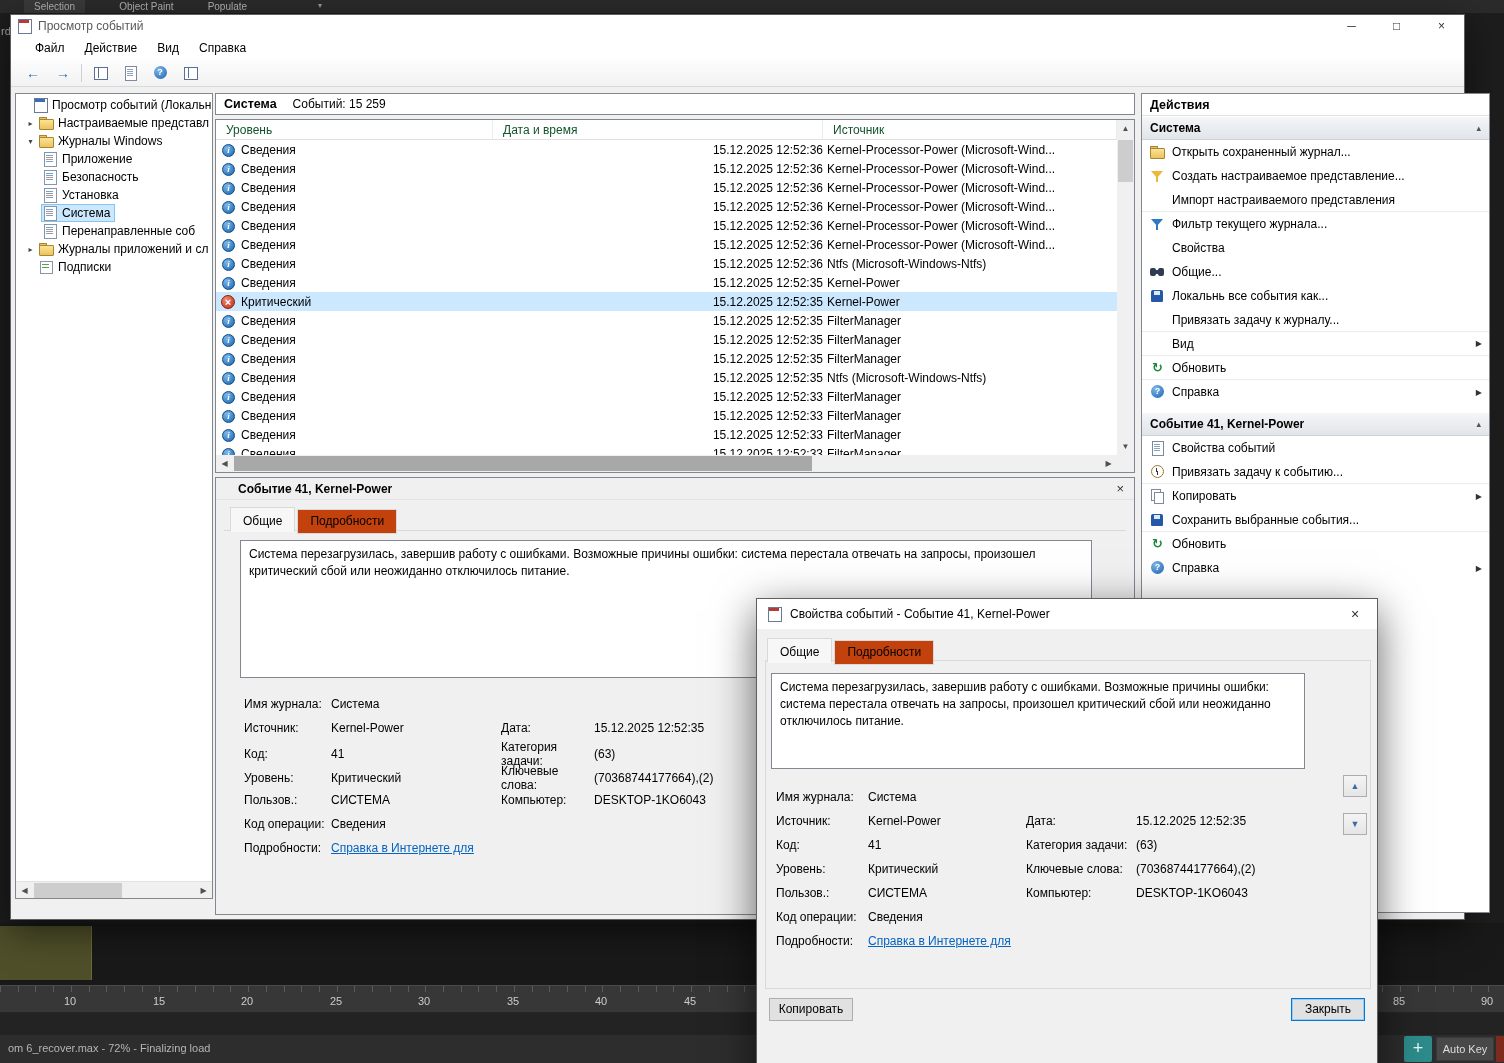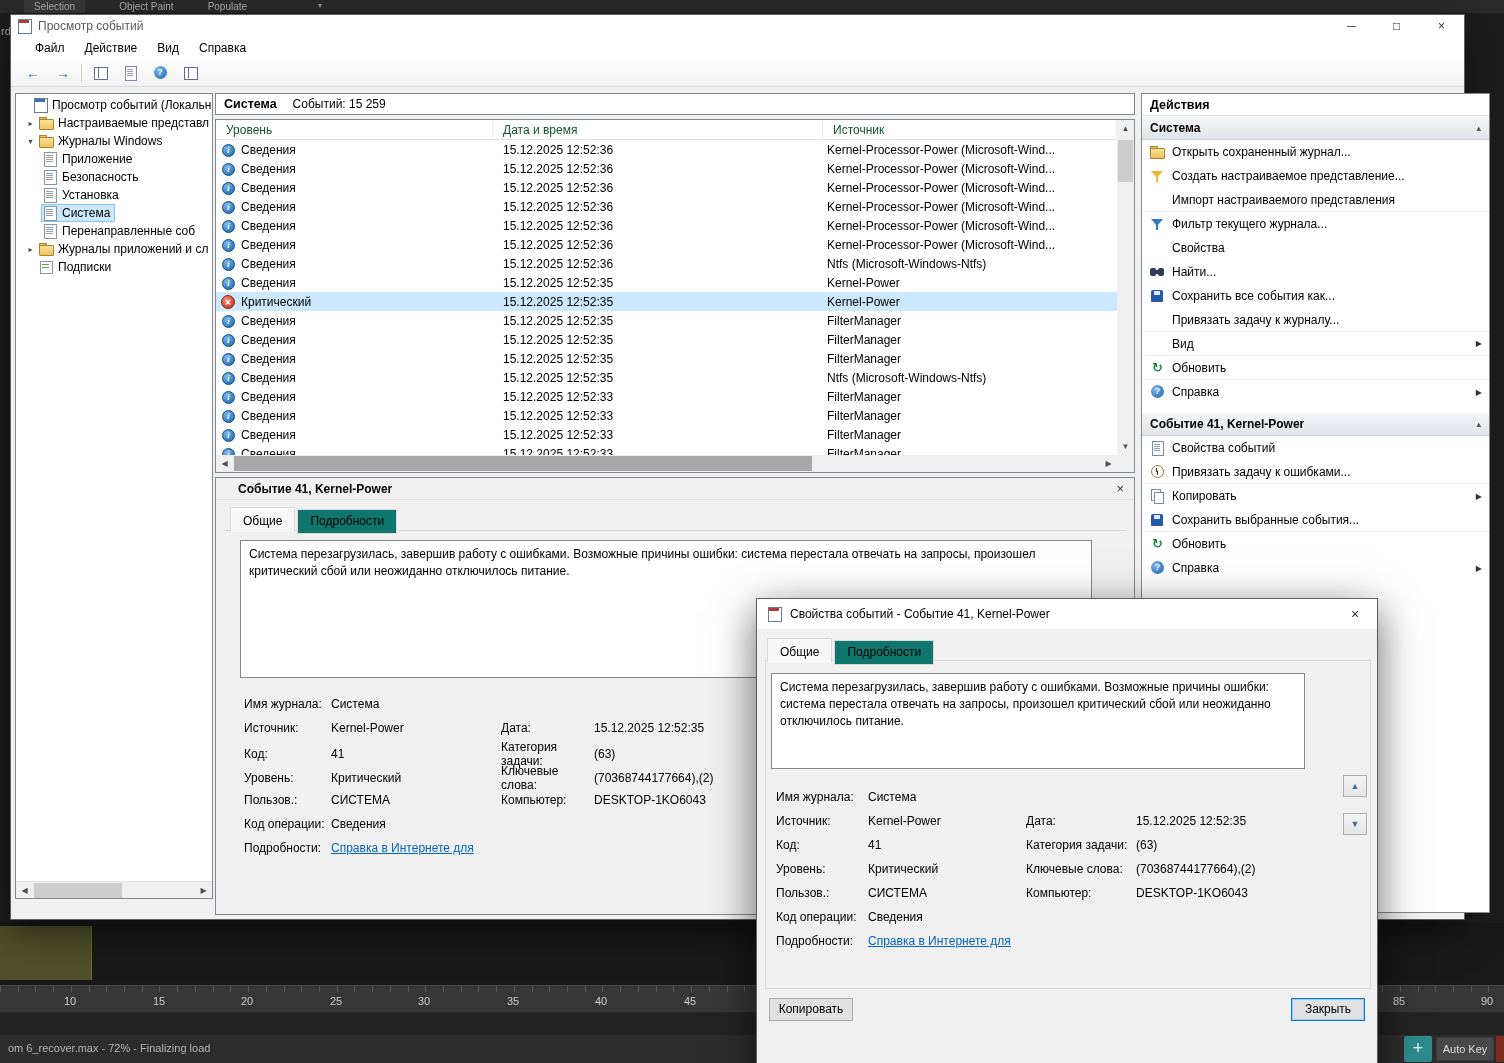--- a/index.html
+++ b/index.html
@@ -126,36 +126,36 @@
   .table { position:absolute; left:0; top:26px; width:100%; height:354px; background:#fff; border:1px solid #828790; }
   .cols { position:absolute; top:0; left:0; right:17px; height:20px; display:flex; background:#fff; border-bottom:1px solid #e0e0e0; }
   .col { border-right:1px solid #ececec; padding:3px 0 0 10px; color:#14532d; }
   .cols span.col:nth-of-type(1) { width:277px; }
   .cols span.col:nth-of-type(2) { width:330px; }
   .cols span.col:nth-of-type(3) { flex:1; }
   .rows { position:absolute; top:20px; left:0; right:17px; bottom:17px; overflow:hidden; }
   .tr { height:19px; display:flex; align-items:center; }
   .tr.selected { background:#cce8ff; }
   .td1 { width:277px; display:flex; align-items:center; gap:5px; padding-left:5px; overflow:hidden; }
-  .td2 { width:330px; padding-left:10px; } .td3 { flex:1; padding-left:4px; white-space:nowrap; overflow:hidden; }
+  .td2 { width:330px; padding-left:10px;text-align:right; } .td3 { flex:1; padding-left:4px; white-space:nowrap; overflow:hidden; }
   .vsb { position:absolute; right:0; top:0; bottom:17px; width:17px; background:#f0f0f0; }
   .vsb .u { top:0; right:0; } .vsb .d { bottom:0; right:0; }
   .vsb .thumb { position:absolute; left:1px; top:20px; width:15px; height:42px; background:#cdcdcd; }
   .hsb { position:absolute; left:0; bottom:0; right:17px; height:17px; background:#f0f0f0; }
   .hsb .l { left:0; } .hsb .r { right:0; }
   .hsb .thumb { position:absolute; left:18px; top:1px; width:578px; height:15px; background:#a8a8a8; }
   .sb-corner { position:absolute; right:0; bottom:0; width:17px; height:17px; background:#f0f0f0; }
 
   
   .preview { position:absolute; left:0; top:384px; width:100%; height:438px; background:#f0f0f0; border:1px solid #828790; }
   .pv-hdr { height:22px; display:flex; align-items:center; padding:0 10px 0 22px; border-bottom:1px solid #e3e3e3; }
   .pv-title { font-weight:bold; }
   .pv-close { margin-left:auto; color:#333; font-size:13px; }
   .pv-tabs { position:absolute; left:14px; top:29px; display:flex; z-index:2; }
-  .tab { padding:4px 12px 3px; background:#0f766e; border:1px solid #d9d9d9; margin-right:2px; position:relative; top:2px; }
+  .tab { padding:4px 12px 3px; background:#c2410c; border:1px solid #d9d9d9; margin-right:2px; position:relative; top:2px; }
   .tab.active { background:#f7f7f7; top:0; padding-top:6px; border-bottom-color:#f7f7f7; z-index:3; }
   .pv-line { position:absolute; left:8px; right:8px; top:52px; border-top:1px solid #d9d9d9; }
   .msg { background:#fff; border:1px solid #828790; padding:5px 8px; line-height:17px; }
   .pv-msg { position:absolute; left:24px; top:62px; width:852px; height:138px; }
   .fields .frow { display:grid; height:24px; align-items:center; }
   .pv-fields { position:absolute; left:28px; top:214px; right:40px; }
   .pv-fields .frow { grid-template-columns:87px 170px 93px 1fr; }
   .lnk { color:#0563c1; text-decoration:underline; white-space:nowrap; }
 
   
@@ -604,26 +604,26 @@
         <span class="al">Фильтр текущего журнала...</span>
         <span class="sub"></span>
       </div>
       <div class="act-item">
         <span class="ic"></span>
         <span class="al">Свойства</span>
         <span class="sub"></span>
       </div>
       <div class="act-item">
         <span class="ic ic-find"></span>
-        <span class="al">Найти...</span>
+        <span class="al">Общие...</span>
         <span class="sub"></span>
       </div>
       <div class="act-item">
         <span class="ic ic-save"></span>
-        <span class="al">Сохранить все события как...</span>
+        <span class="al">Локальнь все события как...</span>
         <span class="sub"></span>
       </div>
       <div class="act-item div-after">
         <span class="ic"></span>
         <span class="al">Привязать задачу к журналу...</span>
         <span class="sub"></span>
       </div>
       <div class="act-item div-after">
         <span class="ic"></span>
         <span class="al">Вид</span>
@@ -643,21 +643,21 @@
       <span>Событие 41, Kernel-Power</span>
       <span class="chev">▴</span>
     </div>
     <div class="act-item">
         <span class="ic ic-properties"></span>
         <span class="al">Свойства событий</span>
         <span class="sub"></span>
       </div>
       <div class="act-item div-after">
         <span class="ic ic-task"></span>
-        <span class="al">Привязать задачу к ошибками...</span>
+        <span class="al">Привязать задачу к событию...</span>
         <span class="sub"></span>
       </div>
       <div class="act-item">
         <span class="ic ic-copy"></span>
         <span class="al">Копировать</span>
         <span class="sub">▶</span>
       </div>
       <div class="act-item div-after">
         <span class="ic ic-save"></span>
         <span class="al">Сохранить выбранные события...</span>

